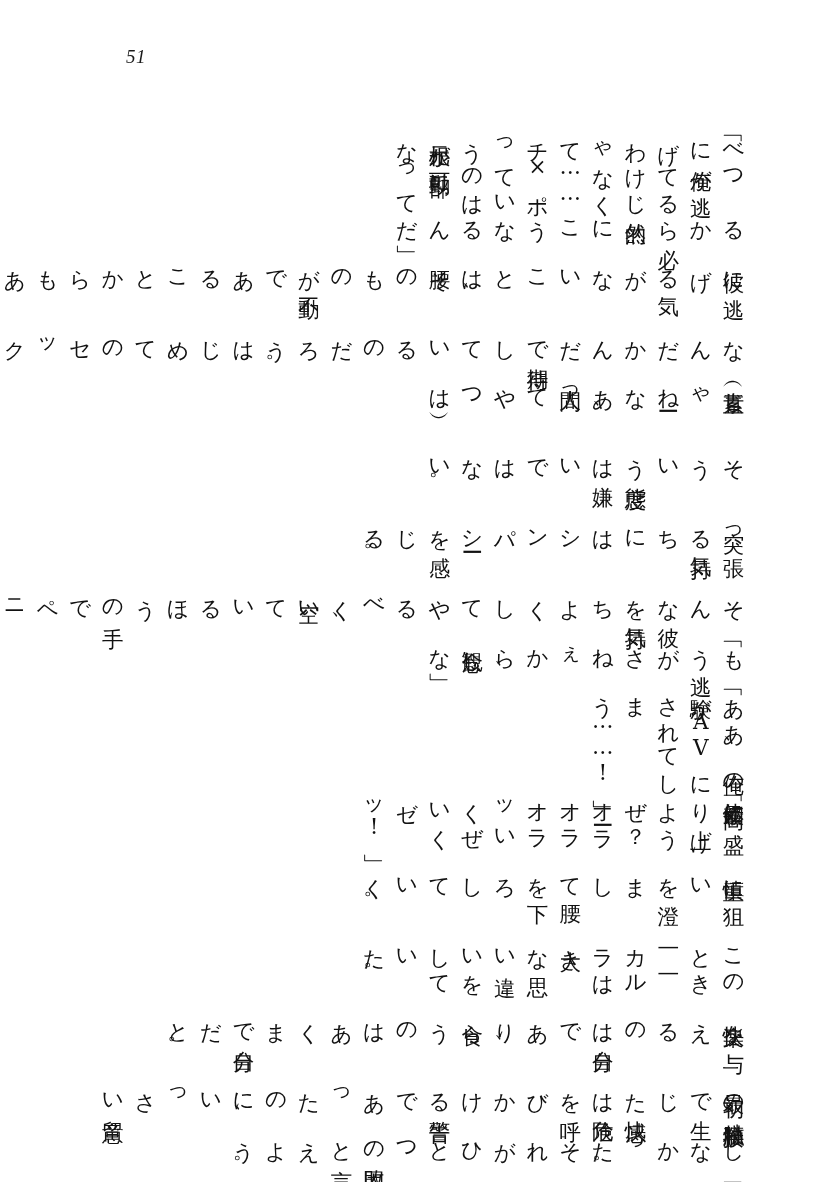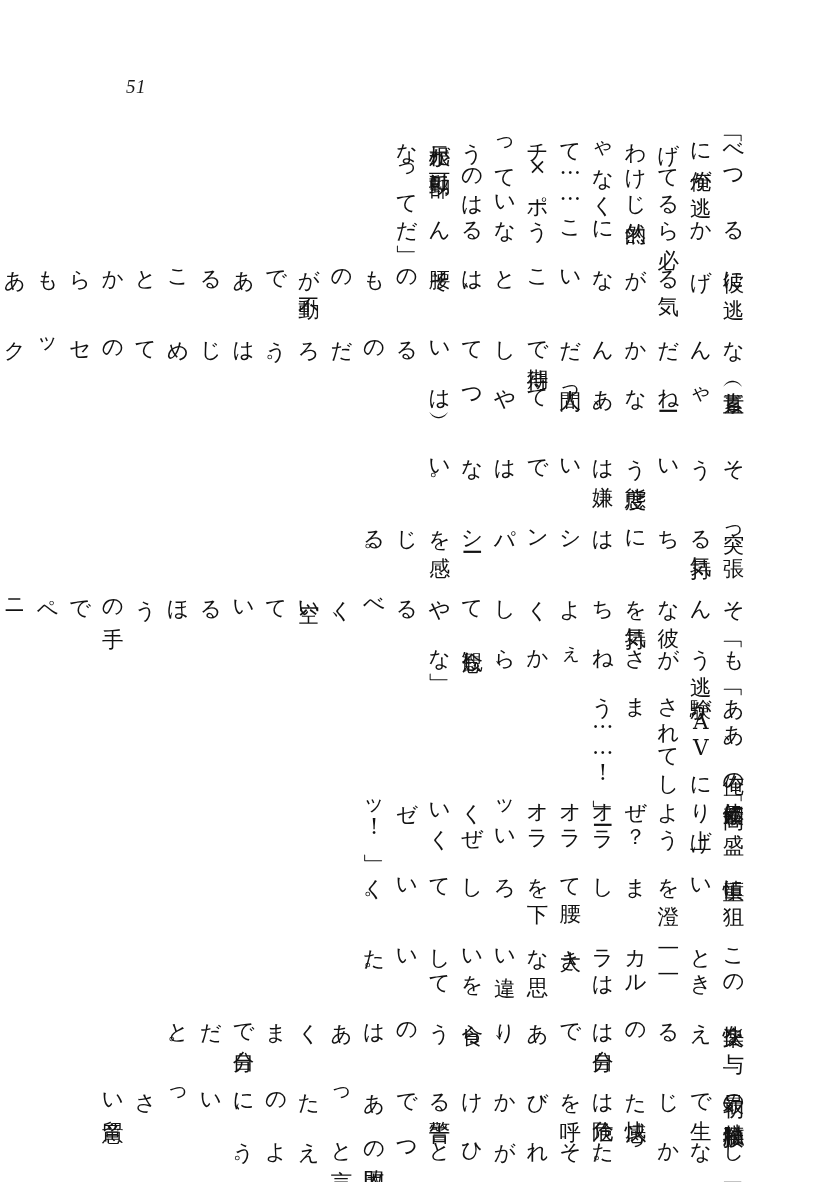--- a/index.html
+++ b/index.html
@@ -12,21 +12,21 @@
   }
   .page {
     position: relative;
     width: 827px;
     height: 1182px;
     background: #ffffff;
     overflow: hidden;
   }
   .page-number {
     position: absolute;
-    top: 76px;
+    top: 46px;
     left: 126px;
     font-family: "Liberation Serif", serif;
     font-style: italic;
     font-size: 19px;
     color: #1a1a1a;
     letter-spacing: 0.5px;
   }
   
   .text-block {
     position: absolute;

